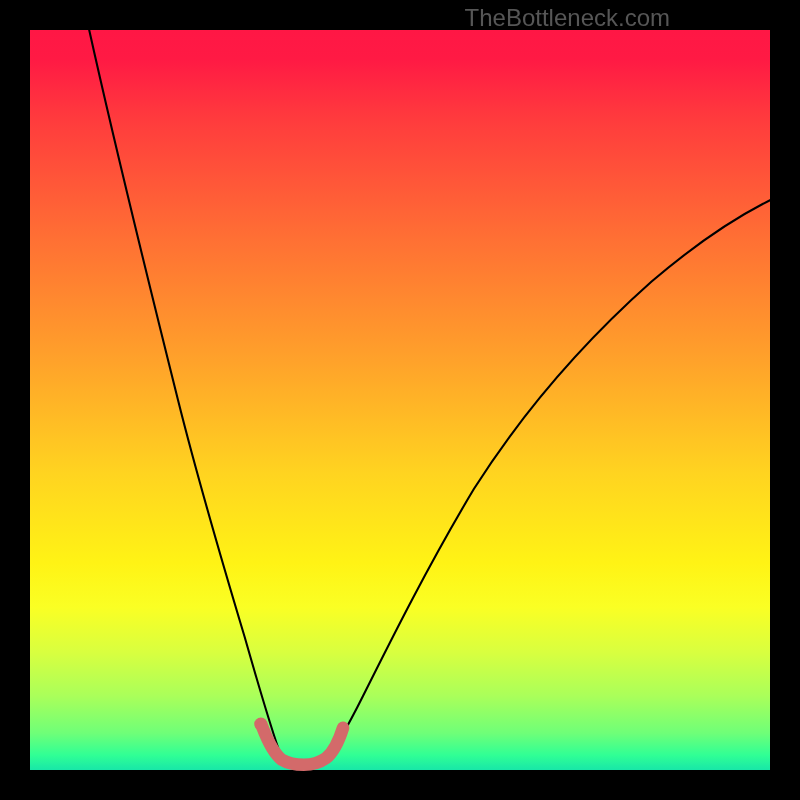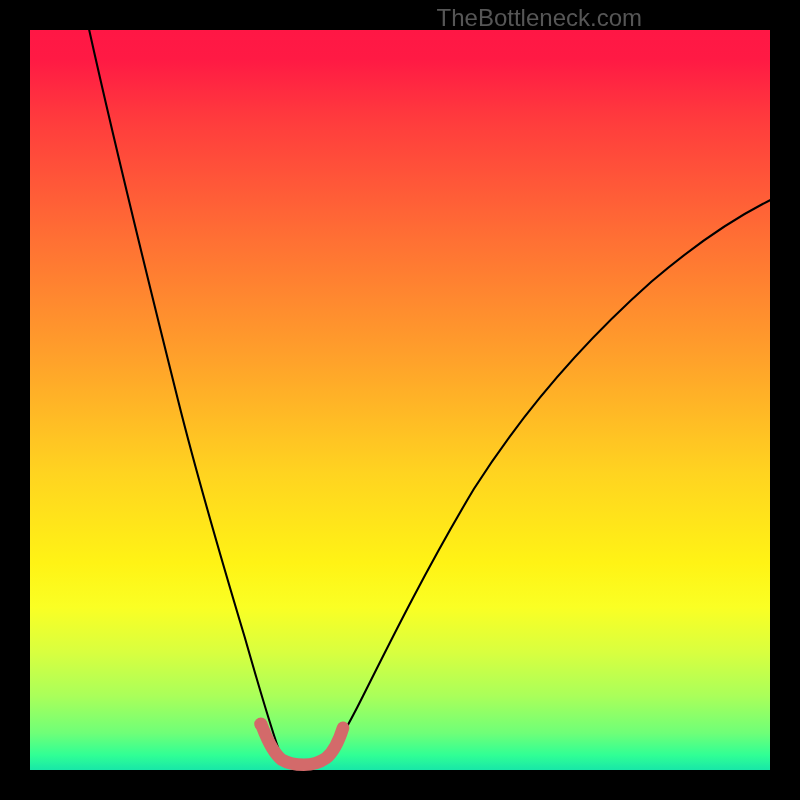--- a/index.html
+++ b/index.html
@@ -8,20 +8,21 @@
     width: 800px;
     height: 800px;
     background: #000;
     overflow: hidden;
   }
   .frame {
     position: relative;
     width: 656px;
     height: 800px;
     background: #000;
+    padding-left: 28px;
   }
   .watermark {
     position: absolute;
     top: 4px;
     right: 14px;
     font-family: Arial, Helvetica, sans-serif;
     font-size: 24px;
     font-weight: 500;
     color: #565656;
     letter-spacing: 0px;

